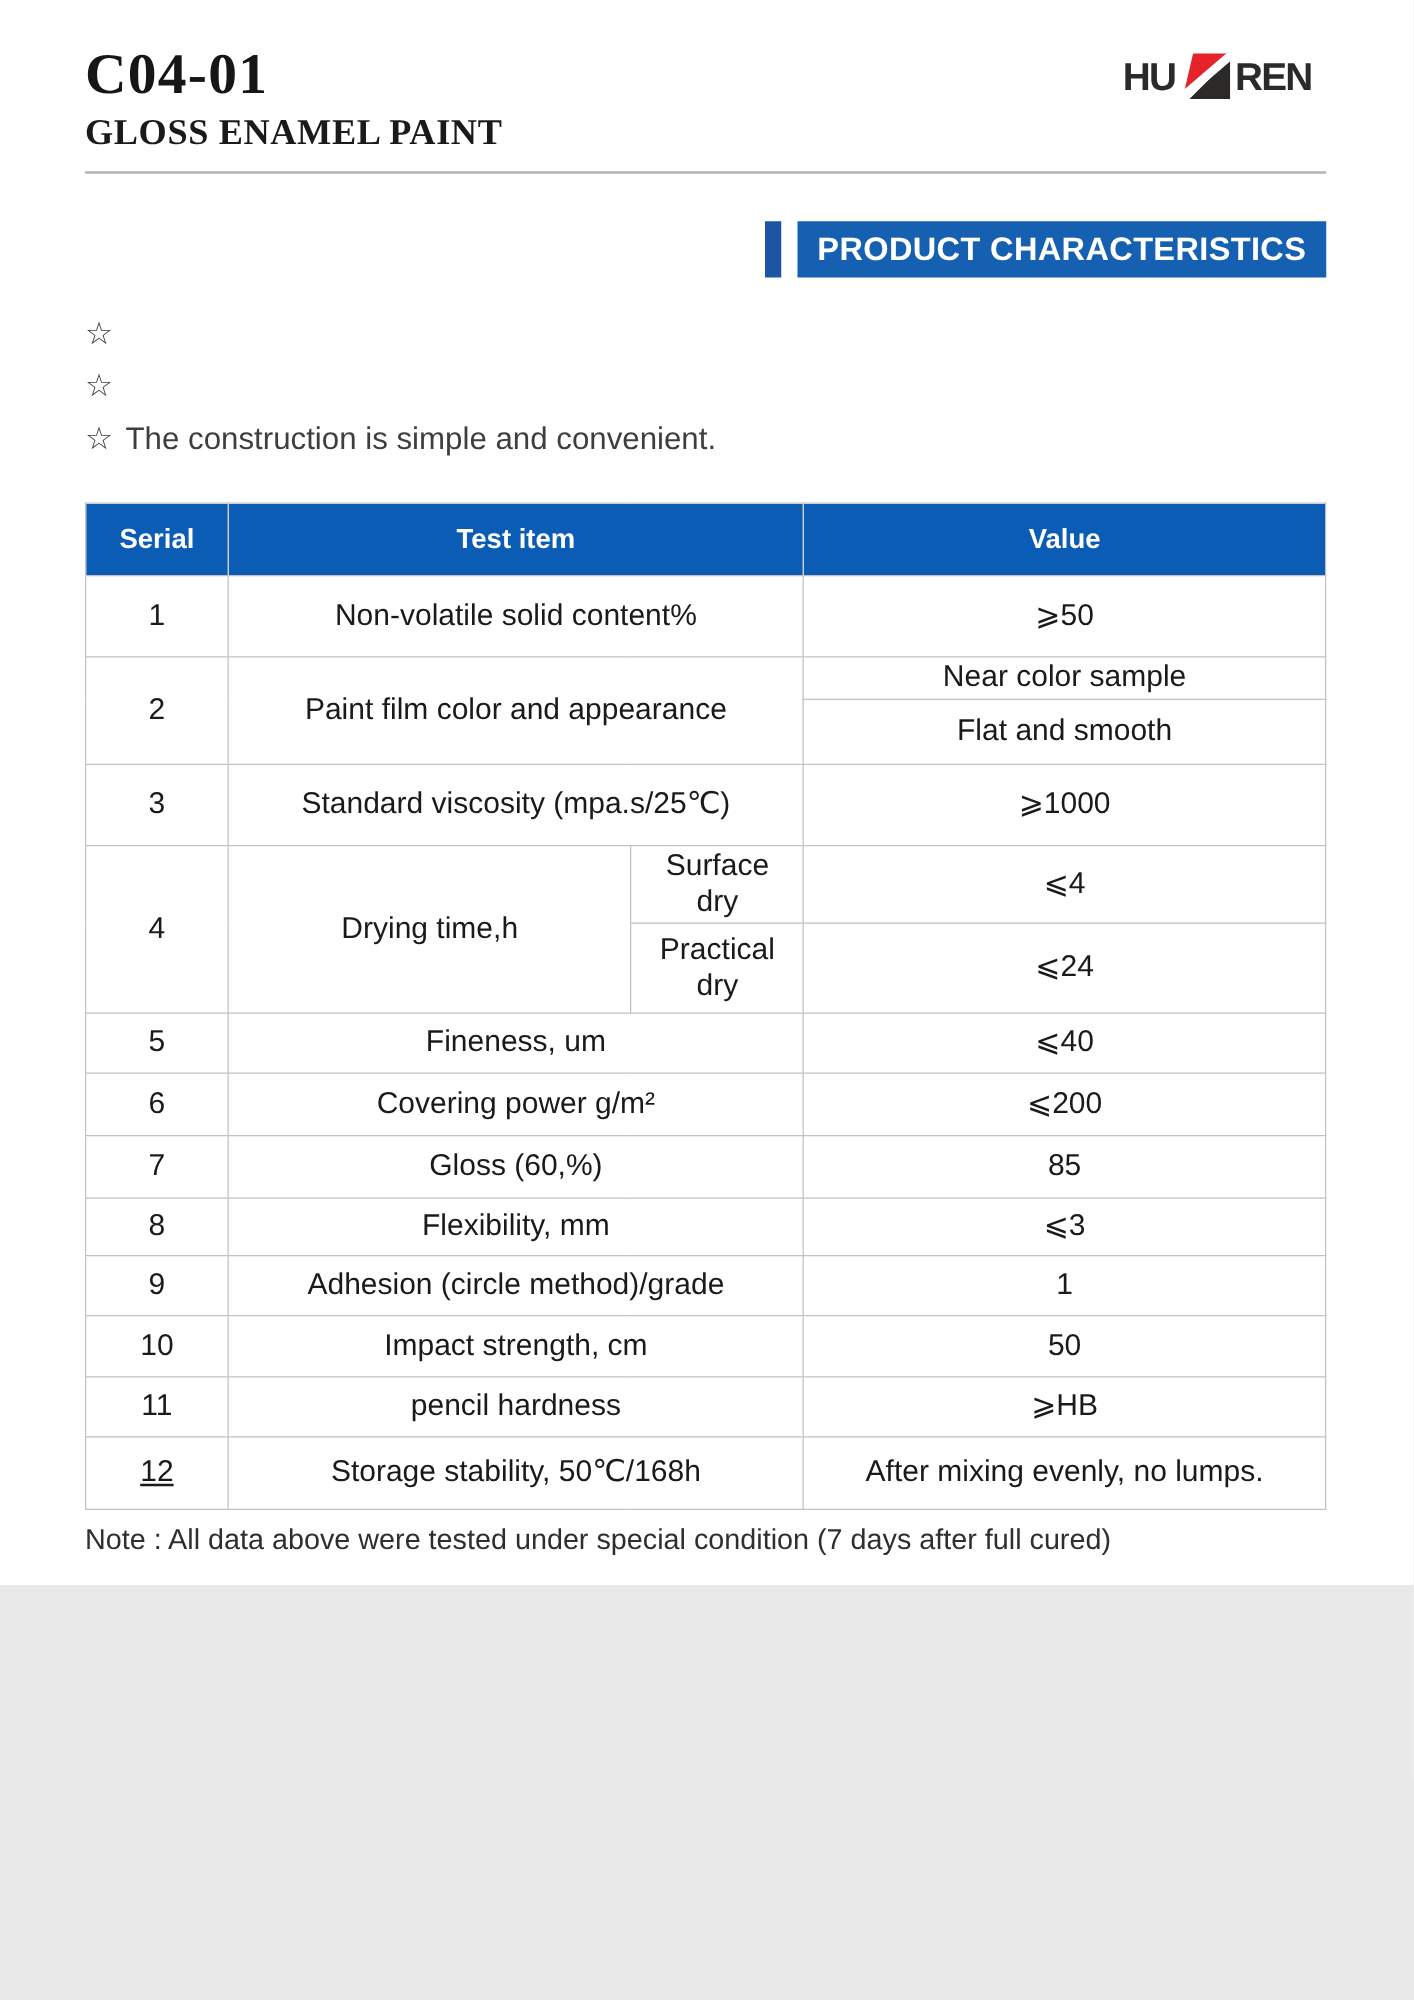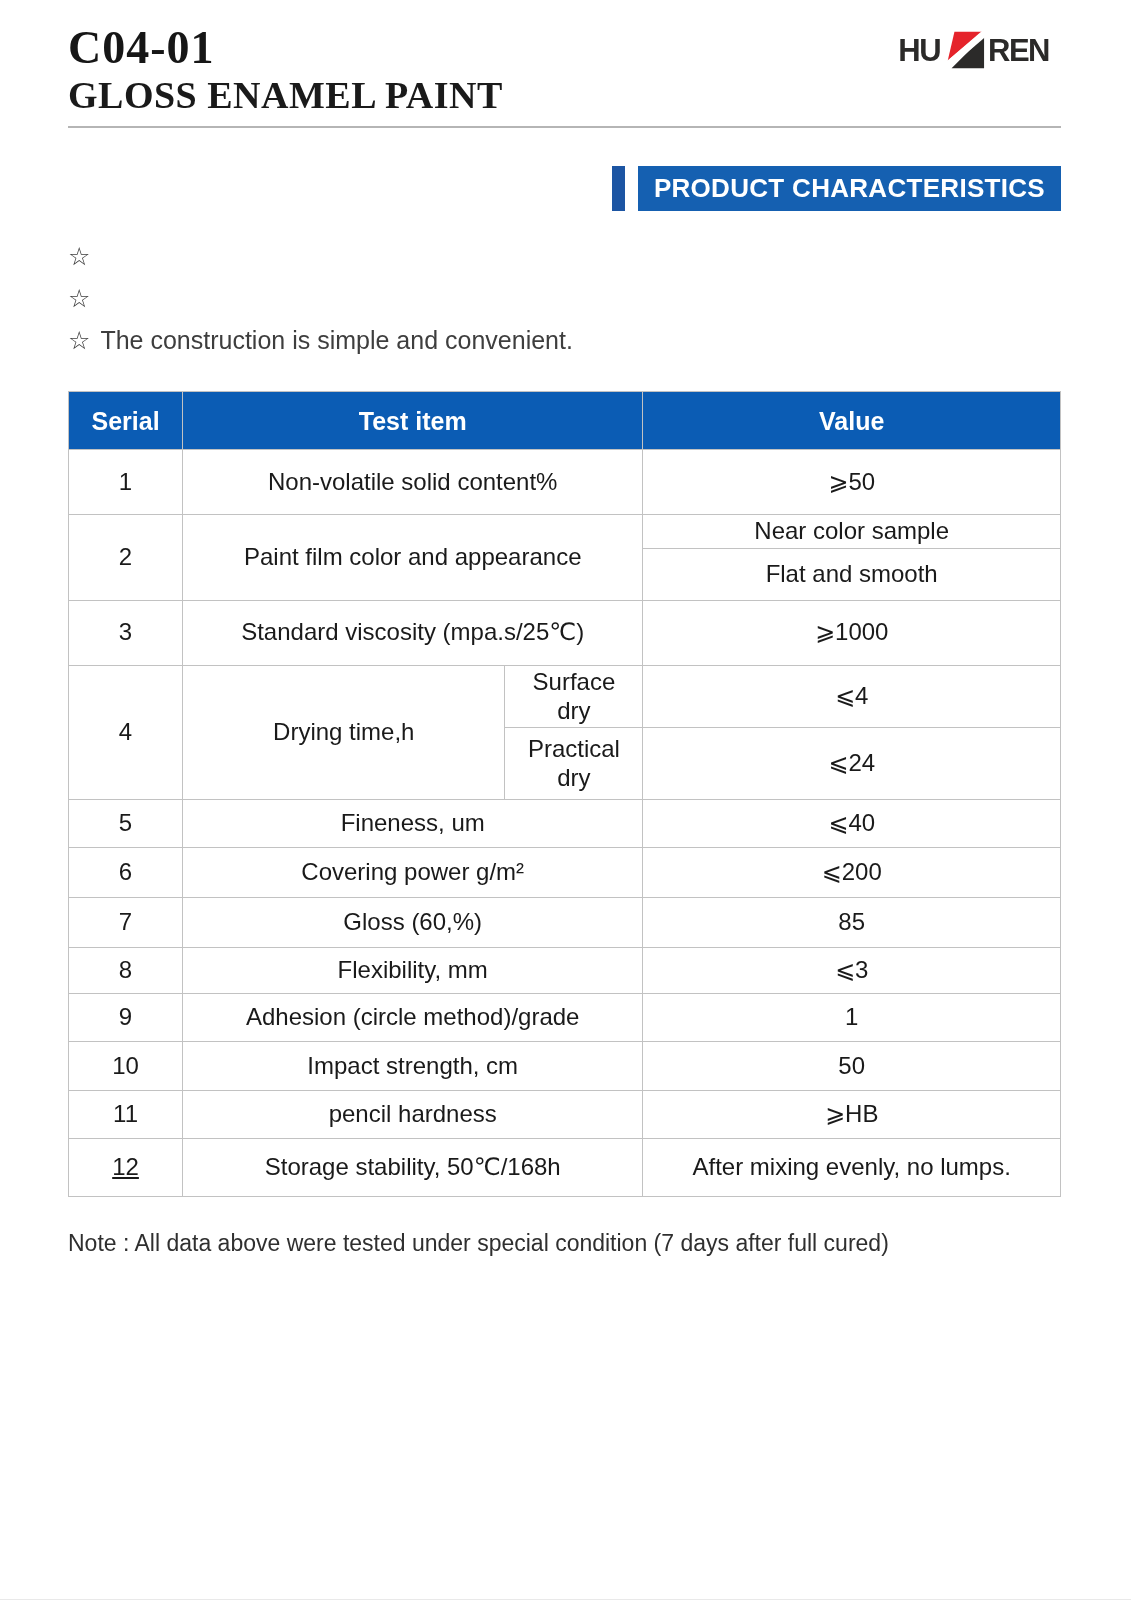--- a/index.html
+++ b/index.html
@@ -1,31 +1,31 @@
 <!DOCTYPE html>
 <html><head>
 <meta charset="utf-8">
 <style>
   * { box-sizing: border-box; }
   html, body { margin: 0; padding: 0; background: #e9e9e9; }
   .page {
-    width: 1131px; height: 1599px; margin: 0 auto; background: #ffffff;
+    width: 1131px; height: 1268px; margin: 0 auto; background: #ffffff;
     position: relative; font-family: "Liberation Sans", "DejaVu Sans", sans-serif;
-    color: #1d1d1d; padding: 25px 70px 0 68px; overflow: hidden;
+    color: #1d1d1d; padding: 36px 70px 0 68px; overflow: hidden;
   }
 
   
   .doc-header { position: relative; }
   .product-code {
     font-family: "Liberation Serif", "DejaVu Serif", serif;
     font-weight: 700; font-size: 46px; line-height: 46px; letter-spacing: 1px; color: #161616;
   }
   .product-name {
     font-family: "Liberation Serif", "DejaVu Serif", serif;
-    font-weight: 700; font-size: 38px; line-height: 30px; margin-top: 9px;
+    font-weight: 700; font-size: 29px; line-height: 30px; margin-top: 9px;
     letter-spacing: 0.5px; color: #1a1a1a;
   }
   .logo {
     position: absolute; right: 12px; top: 5px;
     display: flex; align-items: center;
     font-weight: 800; font-size: 31px; letter-spacing: -1.5px; color: #2b2a29;
     line-height: 1;
   }
   .logo .mark { width: 42px; height: 40px; margin: 0 3px; display: inline-block; }
   .rule { border: none; border-top: 2px solid #b5b5b5; margin: 16px 0 0 0; }
@@ -46,29 +46,29 @@
   
   table.spec {
     border-collapse: collapse; width: 100%; margin-top: 30px;
     table-layout: fixed; font-size: 24px; color: #1a1a1a;
   }
   table.spec th, table.spec td {
     border: 1px solid #c2c2c2; text-align: center; vertical-align: middle;
     padding: 2px 8px; line-height: 1.2; overflow: hidden;
   }
   table.spec th {
-    background: #0b5cb4; color: #ffffff; font-weight: 700; font-size: 25px;
+    background: #0b5cb4; color: #ffffff; font-weight: 700; font-size: 22px;
     height: 58px; border-color: #c2c2c2;
   }
   .h46 { height: 46px; } .h48 { height: 48px; } .h49 { height: 49px; }
   .h50 { height: 50px; } .h52 { height: 52px; } .h58 { height: 58px; text-decoration: underline; }
   .h65 { height: 65px; } .h66 { height: 66px; } .h72 { height: 72px; }
 
   
-  .note { margin-top: 31px; font-size: 23px; color: #2f2f2f; line-height: 30px; }
+  .note { margin-top: 8px; font-size: 23px; color: #2f2f2f; line-height: 30px; }
 </style>
 </head>
 <body>
 
 <div class="page">
 
   <div class="doc-header">
     <div class="product-code">C04-01</div>
     <div class="product-name">GLOSS ENAMEL PAINT</div>
     <div class="logo">

